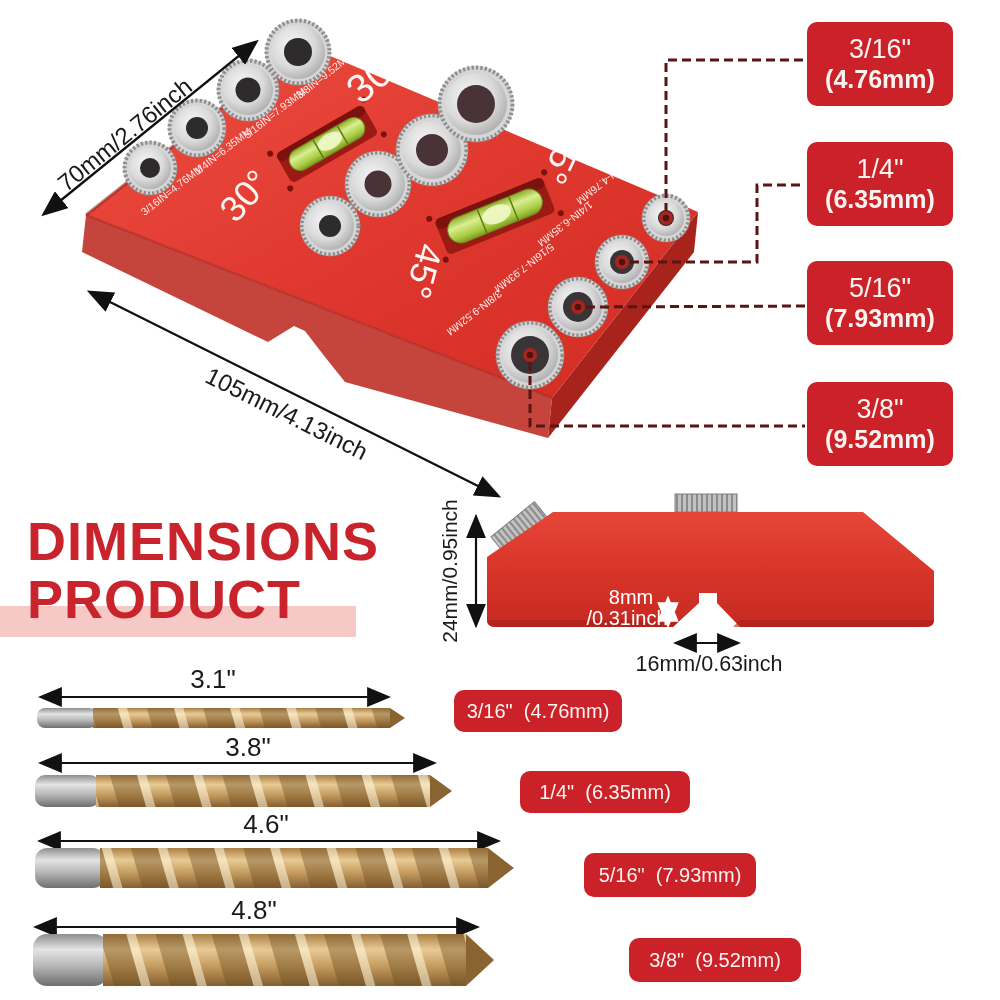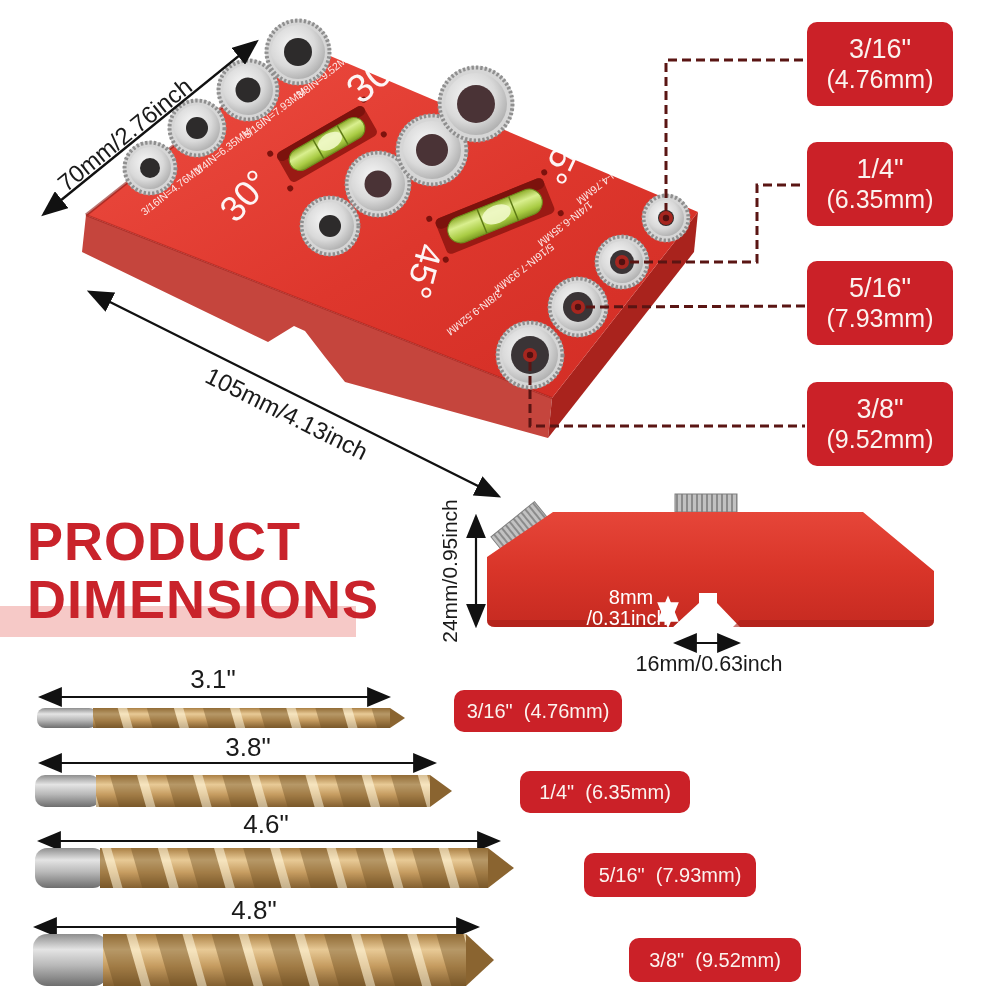--- a/index.html
+++ b/index.html
@@ -9,21 +9,21 @@
   svg{position:absolute;left:0;top:0;}
   
   .title-wrap{position:absolute;left:27px;top:512px;z-index:2;}
   .title-line{font-size:54px;font-weight:800;color:#c9232b;line-height:1.08;letter-spacing:1px;}
   .pink-bar{position:absolute;left:0;top:606px;width:356px;height:31px;background:#f6c9c7;z-index:1;}
   
   .callout{position:absolute;width:146px;height:84px;background:#cb2128;border-radius:10px;
            display:flex;flex-direction:column;align-items:center;justify-content:center;
            color:#fbf3ef;z-index:3;}
   .callout .l1{font-size:27px;font-weight:500;line-height:1.15;}
-  .callout .l2{font-size:25px;font-weight:400;line-height:1.15;}
+  .callout .l2{font-size:25px;font-weight:700;line-height:1.15;}
   
   .bit-label{position:absolute;background:#cb2128;border-radius:10px;color:#fbf3ef;
              display:flex;align-items:center;justify-content:center;font-size:20px;
              font-weight:500;white-space:pre;z-index:3;}
 </style>
 </head>
 <body>
 
 <div class="stage">
 
@@ -301,22 +301,22 @@
     <text x="254" y="919" font-size="26" fill="#1a1a1a" text-anchor="middle">4.8"</text>
     <rect x="33" y="934" width="75" height="52" rx="14" fill="url(#shankG)"></rect>
     <rect x="103" y="934" width="363" height="52" fill="url(#goldG)"></rect>
     <rect x="103" y="934" width="363" height="52" fill="url(#flutes)"></rect>
     <polygon points="466,934 494,960 466,986" fill="#8a6430"></polygon>
   </g>
 </svg>
 
 <div class="pink-bar"></div>
 <div class="title-wrap">
+  <div class="title-line">DIMENSIONS</div>
   <div class="title-line">PRODUCT</div>
-  <div class="title-line">DIMENSIONS</div>
 </div>
 
 <div class="callout" style="left:807px;top:22px;">
   <div class="l1">3/16"</div>
   <div class="l2">(4.76mm)</div>
 </div>
 <div class="callout" style="left:807px;top:142px;">
   <div class="l1">1/4"</div>
   <div class="l2">(6.35mm)</div>
 </div>

